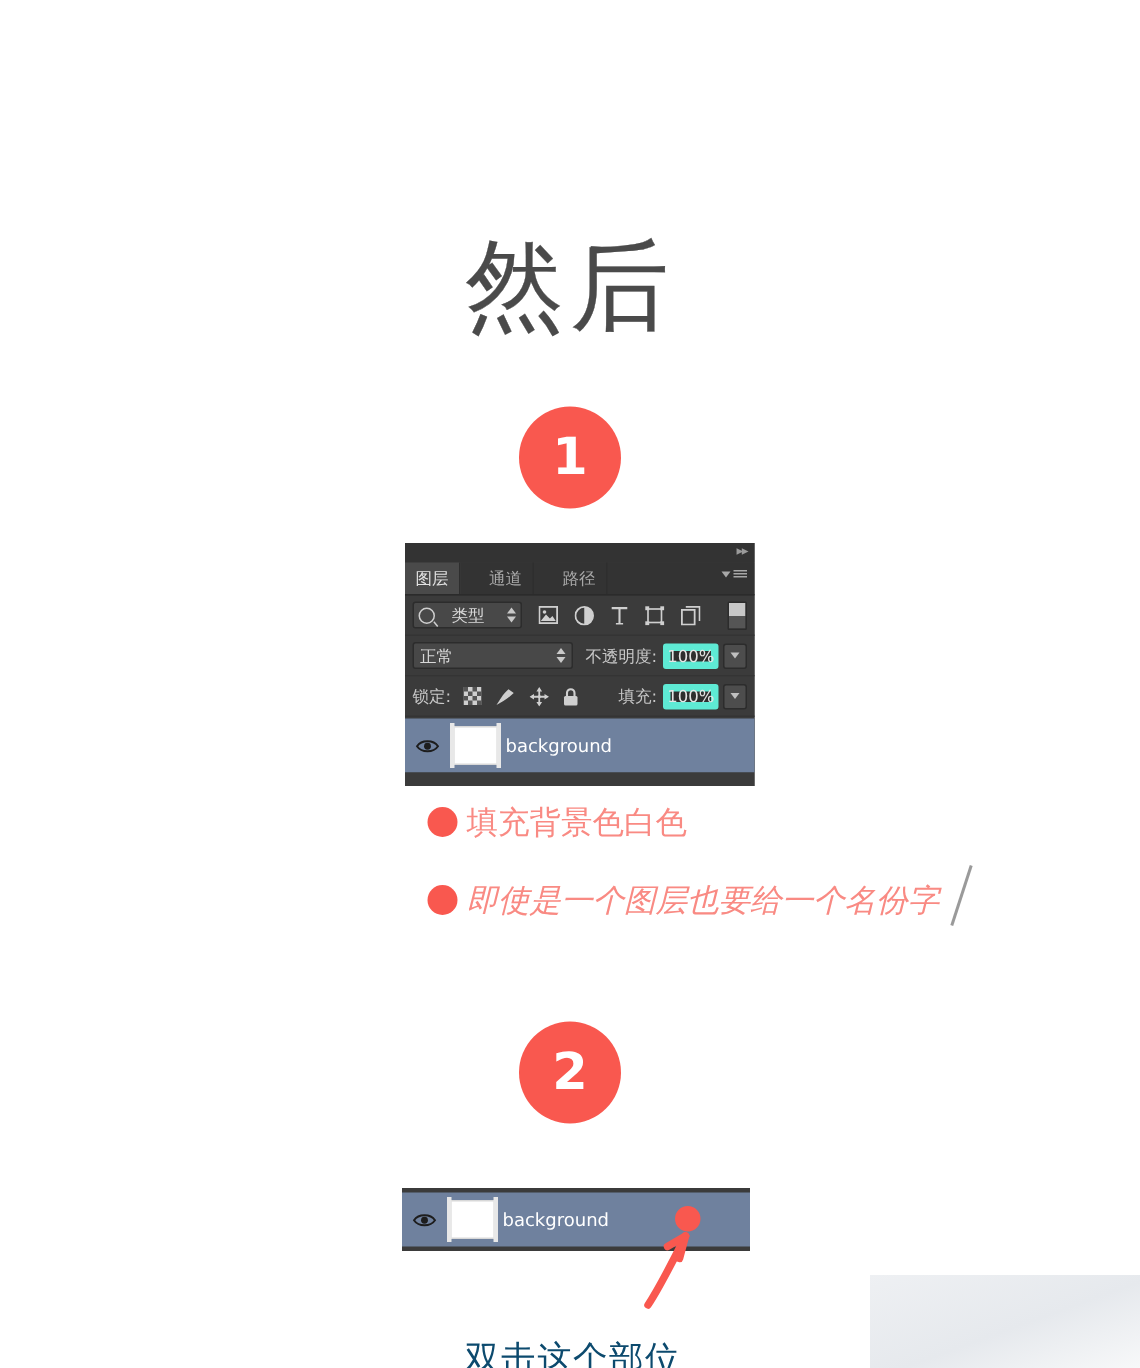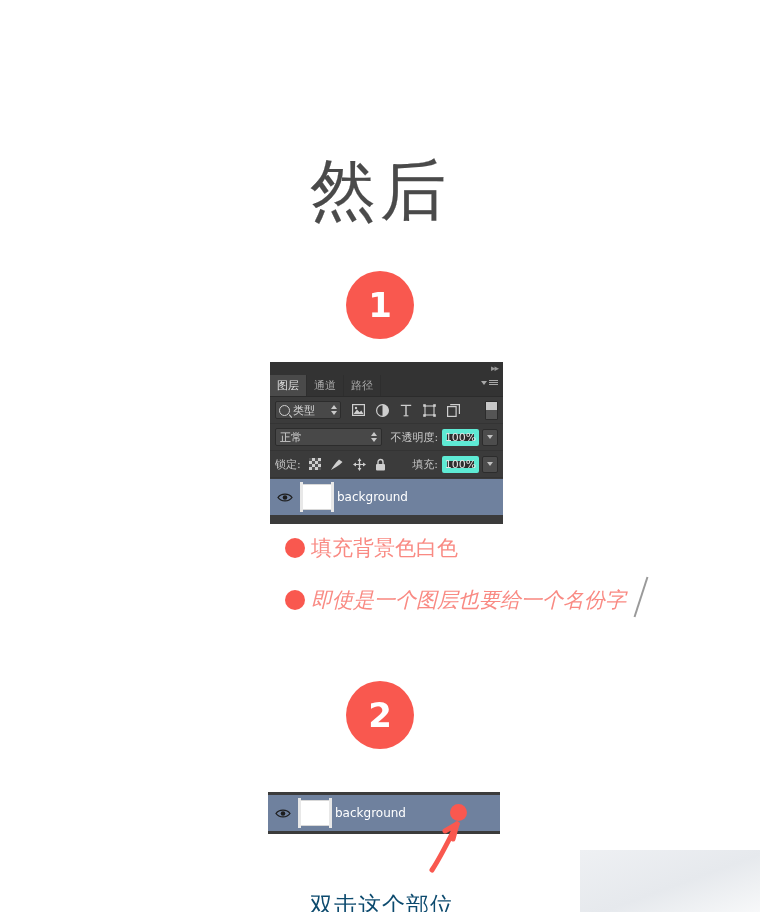--- a/index.html
+++ b/index.html
@@ -83,20 +83,21 @@
     letter-spacing: -1px;
   }
 
   .ps-tabbar {
     height: 21px;
     background: #333333;
     display: flex;
     align-items: stretch;
     position: relative;
     border-bottom: 1px solid #2b2b2b;
+    gap: 12px;
   }
   .ps-tab {
     padding: 0 7px;
     font-size: 11px;
     display: flex;
     align-items: center;
     color: #a8a8a8;
     border-right: 1px solid #2e2e2e;
   }
   .ps-tab.active {
@@ -143,21 +144,21 @@
   .kind-select {
     height: 18px;
     min-width: 66px;
     background: #484848;
     border: 1px solid #2c2c2c;
     border-radius: 2px;
     display: flex;
     align-items: center;
     padding: 0 3px;
     box-sizing: border-box;
-    gap: 3px;
+    gap: 11px;
   }
   .kind-select .lbl { font-size: 11px; color: #d8d8d8; }
   .kind-select .mag {
     width: 9px; height: 9px;
     border: 1.3px solid #cfcfcf;
     border-radius: 50%;
     position: relative;
     flex: none;
   }
   .kind-select .mag::after {

